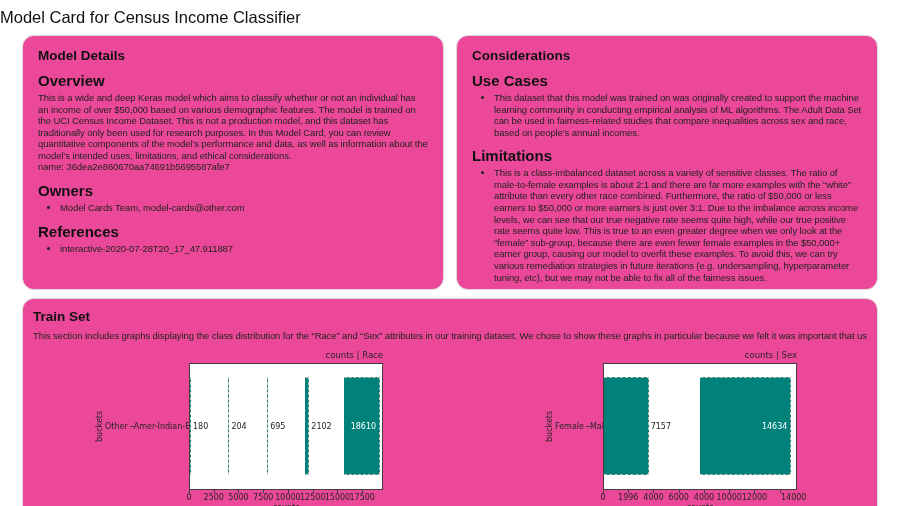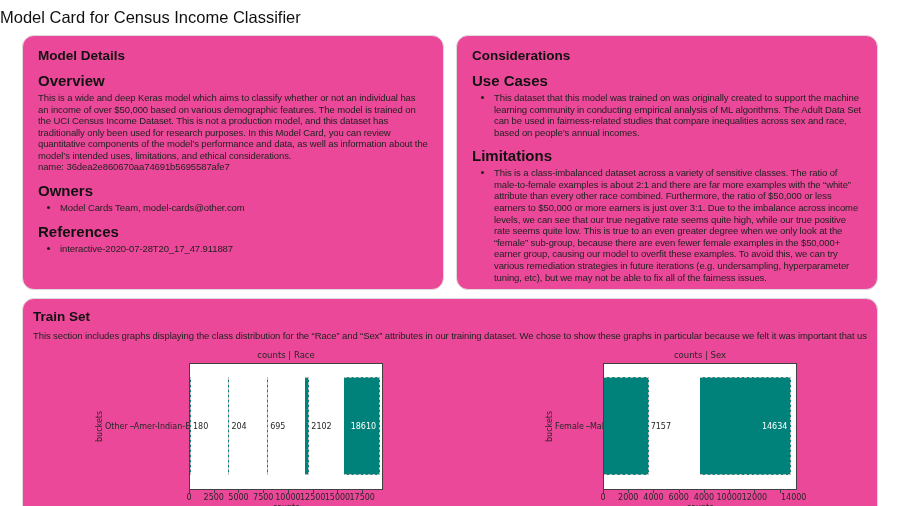--- a/index.html
+++ b/index.html
@@ -19,21 +19,21 @@
   .card ul { padding-left:22px; margin-top:2px; }
   .card li { margin-bottom:2px; }
 
   .train-desc { font-size:9.5px; letter-spacing:-0.2px; white-space:nowrap; overflow:hidden; margin-top:4px; }
 
   
   .charts-row { display:flex; justify-content:space-between; padding:6px 70px 0 60px; }
   .chart { display:grid; font-family:"DejaVu Sans", sans-serif; color:#262626;
     grid-template-columns:12px var(--ytw) var(--pw);
     grid-template-rows:15px 127px 12px 12px; }
-  .c-title { grid-column:3; grid-row:1; text-align:center; font-size:8.5px; padding-top:2px; }
+  .c-title { grid-column:3; grid-row:1; text-align:right; font-size:8.5px; padding-top:2px; }
   .c-ylabel { grid-column:1; grid-row:2; display:flex; align-items:center; justify-content:center;
     writing-mode:vertical-rl; transform:rotate(180deg); font-size:8px; }
   .c-yticks { grid-column:2; grid-row:2; display:flex; flex-direction:row; }
   .c-ytick { flex:1; display:flex; align-items:center; justify-content:flex-end;
     padding-right:6px; font-size:8px; position:relative; white-space:nowrap; }
   .c-ymark { position:absolute; right:0; top:50%; width:4px; height:1px; background:#404040; }
   .c-plot { grid-column:3; grid-row:2; border:1px solid #404040; background:#fff;
     display:flex; position:relative; }
   .c-row { flex:1; display:flex; align-items:center; position:relative; }
   .c-bar { height:78%; border:1px dashed #bdbdbd; border-left:none; position:relative; }
@@ -160,21 +160,21 @@
           <div class="c-row">
             <div class="c-bar" style="width: 95.2115%; background: rgb(0, 130, 122);">
               <span class="c-val inside">14634</span>
             </div>
           </div>
         </div>
         <div class="c-xaxis">
           <div class="c-xmark" style="left: 0%;"></div>
           <div class="c-xticklabel" style="left: 0%;">0</div>
           <div class="c-xmark" style="left: 13.0124%;"></div>
-          <div class="c-xticklabel" style="left: 13.0124%;">2000</div>
+          <div class="c-xticklabel" style="left: 13.0124%;">1996</div>
           <div class="c-xmark" style="left: 26.0247%;"></div>
           <div class="c-xticklabel" style="left: 26.0247%;">4000</div>
           <div class="c-xmark" style="left: 39.0371%;"></div>
           <div class="c-xticklabel" style="left: 39.0371%;">6000</div>
           <div class="c-xmark" style="left: 52.0494%;"></div>
           <div class="c-xticklabel" style="left: 52.0494%;">4000</div>
           <div class="c-xmark" style="left: 65.0618%;"></div>
           <div class="c-xticklabel" style="left: 65.0618%;">10000</div>
           <div class="c-xmark" style="left: 78.0742%;"></div>
           <div class="c-xticklabel" style="left: 78.0742%;">12000</div>

